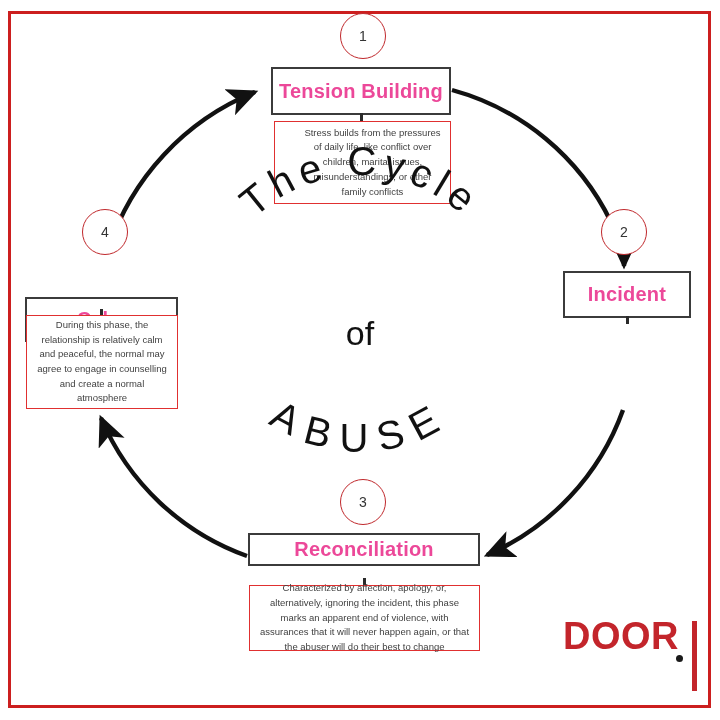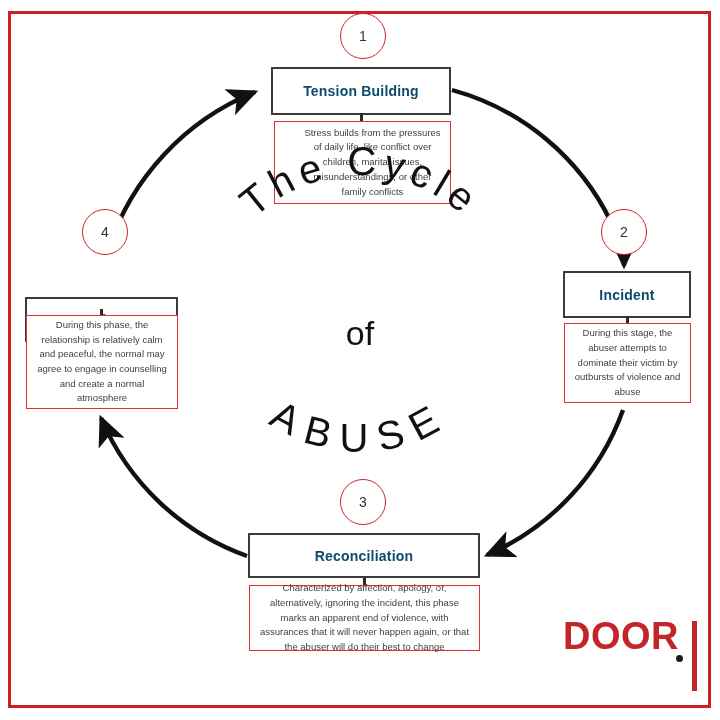--- a/index.html
+++ b/index.html
@@ -39,23 +39,23 @@
   .stage-box {
     position: absolute;
     box-sizing: border-box;
     border: 2px solid #3b3b3b;
     background: #ffffff;
     display: flex;
     align-items: center;
     justify-content: center;
   }
   .stage-title {
-    color: #0c4a6e;
+    color: #ec4899;
     font-weight: bold;
-    font-size: 14px;
+    font-size: 20px;
     letter-spacing: 0.2px;
     text-align: center;
   }
   
   .desc-box {
     position: absolute;
     box-sizing: border-box;
     border: 1.5px solid #e03030;
     background: #ffffff;
     display: flex;
@@ -174,28 +174,25 @@
     <span class="desc-text">Stress builds from the pressures of daily life, like conflict over children, marital issues, misunderstandings, or other family conflicts</span>
   </div>
   <div class="num-circle" style="left:340px; top:13px; width:46px; height:46px;">
     <span>1</span>
   </div>
 
   <div class="stage-box" style="left:563px; top:271px; width:128px; height:47px;">
     <span class="stage-title">Incident</span>
   </div>
   <div class="tick" style="left:626px; top:316px; height:8px;"></div>
-  <div class="desc-box" style="left:564px; top:323px; width:127px; height:80px;">
-    <span class="desc-text">During this stage, the abuser attempts to dominate their victim by outbursts of violence and abuse</span>
-  </div>
   <div class="num-circle" style="left:601px; top:209px; width:46px; height:46px;">
     <span>2</span>
   </div>
 
-  <div class="stage-box" style="left:248px; top:533px; width:232px; height:45px;">
+  <div class="stage-box" style="left:248px; top:533px; width:232px; height:33px;">
     <span class="stage-title">Reconciliation</span>
   </div>
   <div class="tick" style="left:363px; top:578px; height:8px;"></div>
   <div class="desc-box" style="left:249px; top:585px; width:231px; height:66px;">
     <span class="desc-text">Characterized by affection, apology, or, alternatively, ignoring the incident, this phase marks an apparent end of violence, with assurances that it will never happen again, or that the abuser will do their best to change</span>
   </div>
   <div class="num-circle" style="left:340px; top:479px; width:46px; height:46px;">
     <span>3</span>
   </div>
 

